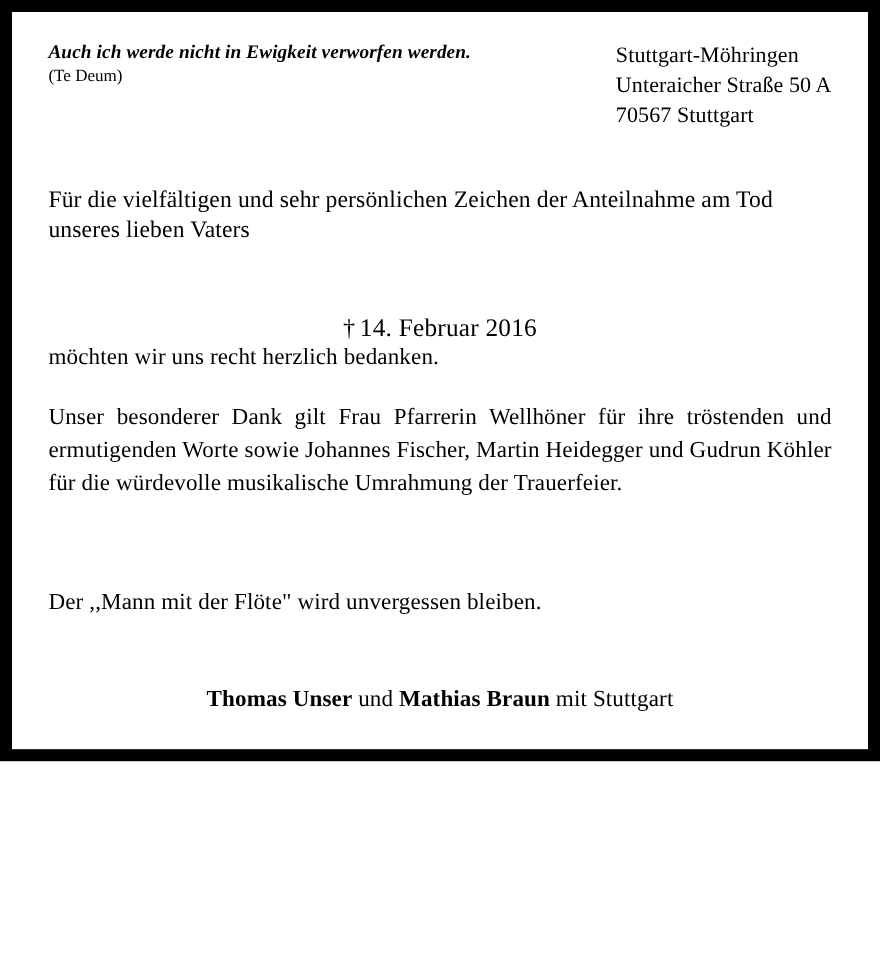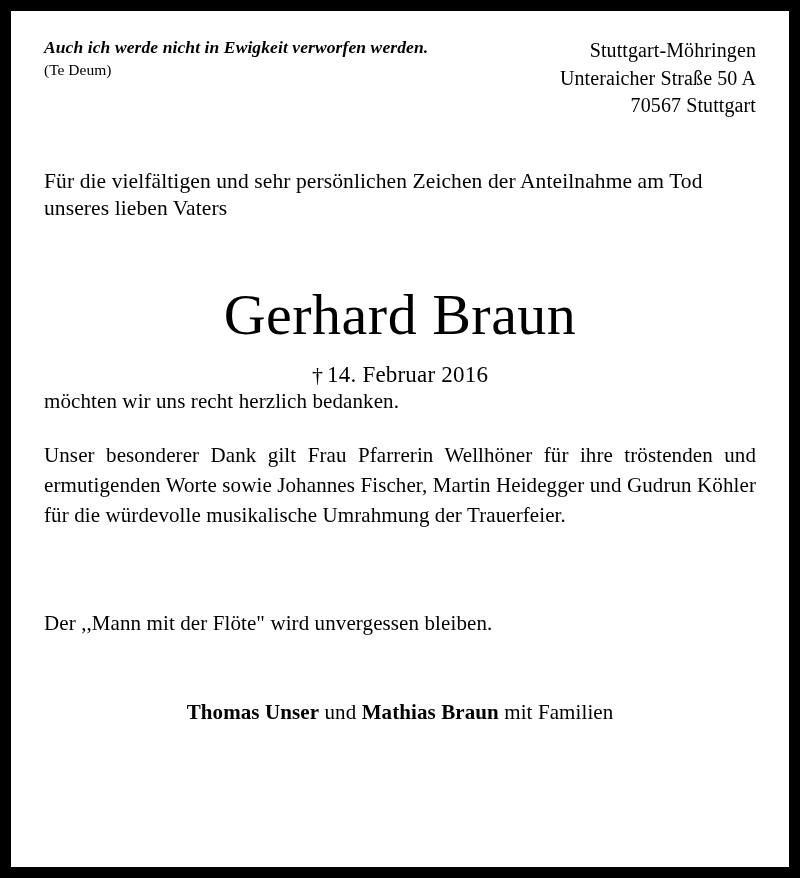--- a/index.html
+++ b/index.html
@@ -10,21 +10,21 @@
   body {
     width: 800px;
     height: 878px;
     overflow: hidden;
     font-family: "Liberation Serif", serif;
     color: #000000;
   }
   .notice {
     box-sizing: border-box;
     width: 800px;
-    height: 878px;
+    height: 692px;
     background: #ffffff;
     border: 11px solid #000000;
     padding: 0;
     position: relative;
   }
   .inner {
     box-sizing: border-box;
     width: 100%;
     height: 100%;
     background: #ffffff;
@@ -47,21 +47,21 @@
     font-size: 17.5px;
     line-height: 1.25;
     letter-spacing: 0.1px;
   }
   .quote-source {
     font-size: 15.5px;
     line-height: 1.3;
     margin-top: 1px;
   }
   .address {
-    text-align: right;
+    text-align: left;
     font-size: 20px;
     line-height: 1.38;
     letter-spacing: 0.1px;
   }
 
   
   .intro {
     margin-top: 48px;
     font-size: 21.5px;
     line-height: 1.28;
@@ -135,30 +135,29 @@
       <div class="address">
         <div>Stuttgart-Möhringen</div>
         <div>Unteraicher Straße 50 A</div>
         <div>70567 Stuttgart</div>
       </div>
     </div>
 
     <div class="intro">Für die vielfältigen und sehr persönlichen Zeichen der Anteilnahme am Tod unseres lieben Vaters</div>
 
     <div class="name-block">
-      <div class="name">Gerhard Braun</div>
       <div class="death-date">
         <span class="cross">†</span><span>14. Februar 2016</span>
       </div>
     </div>
 
     <div class="thanks">möchten wir uns recht herzlich bedanken.</div>
 
     <div class="special-thanks">Unser besonderer Dank gilt Frau Pfarrerin Wellhöner für ihre tröstenden und ermutigenden Worte sowie Johannes Fischer, Martin Heidegger und Gudrun Köhler für die würdevolle musikalische Umrahmung der Trauerfeier.</div>
 
     <div class="flute">Der ,,Mann mit der Flöte" wird unvergessen bleiben.</div>
 
     <div class="signature">
-      <b>Thomas Unser</b><span> und </span><b>Mathias Braun</b><span> mit Familien</span>
+      <b>Thomas Unser</b><span> und </span><b>Mathias Braun</b><span> mit Stuttgart</span>
     </div>
 
   </div>
 </div>
 
 </body></html>

